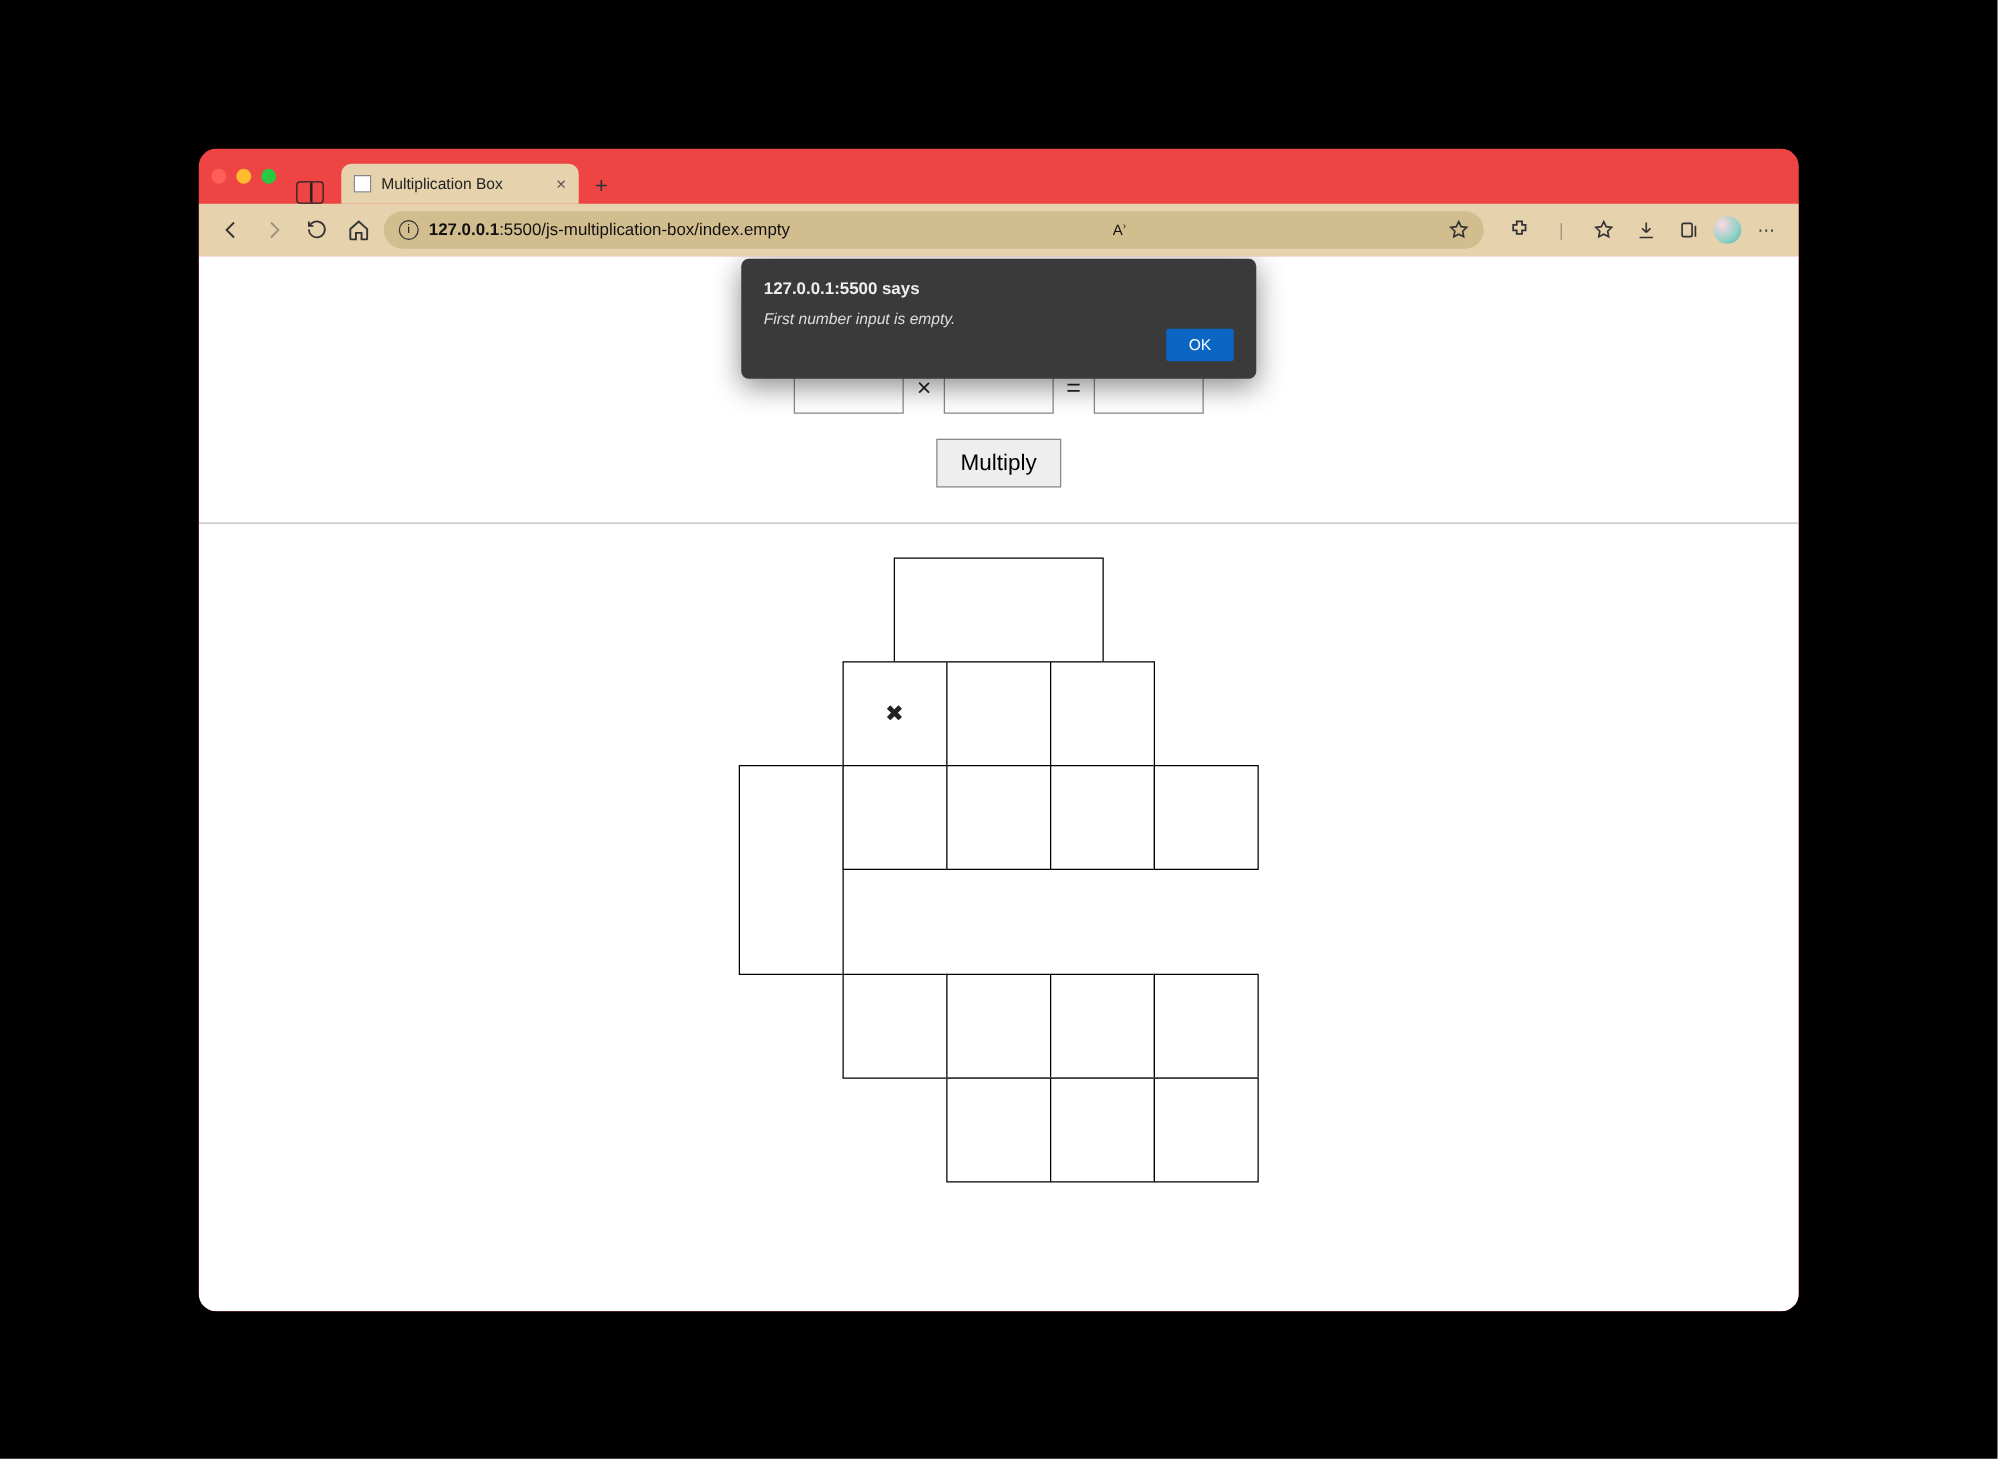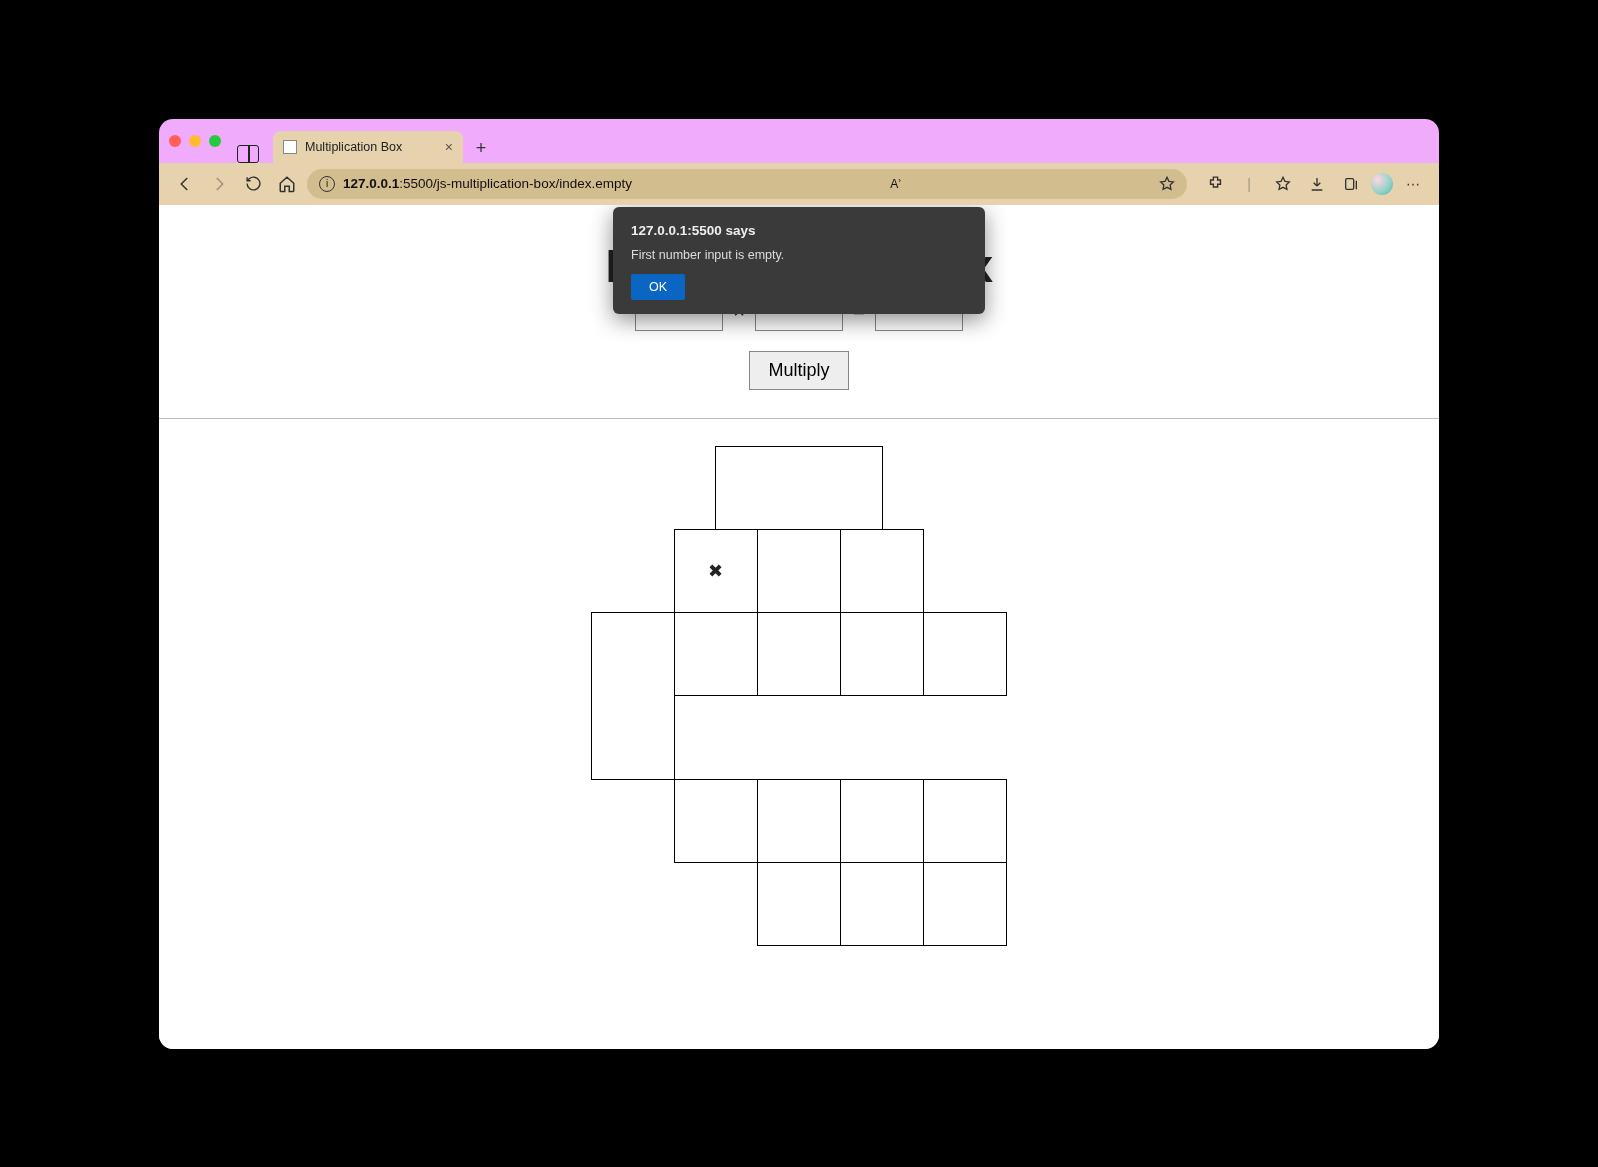--- a/index.html
+++ b/index.html
@@ -5,21 +5,21 @@
   * { box-sizing: border-box; }
   html, body { margin:0; padding:0; height:100%; }
   body {
     background:#000;
     font-family: -apple-system, BlinkMacSystemFont, "Segoe UI", Arial, sans-serif;
     display:flex; align-items:center; justify-content:center;
   }
   .desktop { width:1280px; height:930px; position:relative; }
   .window {
     position:absolute; inset:0;
-    background:#f0abfc;
+    background:#ef4444;
     border-radius:14px;
     overflow:hidden;
     box-shadow:0 0 0 1px rgba(0,0,0,0.2);
   }
   
   .tabstrip {
     height:44px; display:flex; align-items:flex-end; padding:0 10px;
     gap:4px;
   }
   .traffic { display:flex; gap:8px; align-items:center; height:100%; margin-right:12px; }
@@ -67,28 +67,28 @@
   .multbtn{font-size:18px;padding:8px 18px;border:1px solid #888;background:#eee;cursor:pointer;}
   hr.rule{border:none;border-top:1px solid #bbb;margin:28px 0;}
   .grid{display:flex;flex-direction:column;align-items:center;margin-top:6px;}
   .grow{display:flex;}
   .cell{width:84px;height:84px;border:1px solid #000;margin:-1px 0 0 -1px;background:#fff;display:flex;align-items:center;justify-content:center;font-size:18px;}
   .cell.wide{width:168px;}
   .cell.tall{height:168px;}
   
   .alert {
     position:absolute; top:2px; left:50%; transform:translateX(-50%);
-    width:372px; background:#3a3a3a; color:#eee;
+    width:412px; background:#3a3a3a; color:#eee;
     border-radius:6px; padding:16px 18px 14px;
     box-shadow:0 6px 22px rgba(0,0,0,.45);
     z-index:50; font-size:13px;
   }
   .alert .at{font-weight:600;margin-bottom:10px;font-size:13.5px;}
-  .alert .am{font-size:12.5px;color:#ddd;}
-  .alert .ab{display:flex;margin-top:12px;}
+  .alert .am{font-size:12.5px;color:#ddd;font-style:italic;}
+  .alert .ab{display:flex;justify-content:flex-end;margin-top:1px;}
   .alert button{background:#0a66c2;color:#fff;border:none;padding:6px 18px;font-size:12.5px;border-radius:2px;cursor:pointer;}
   svg{display:block}
 </style>
 </head>
 <body>
 
 <div class="desktop">
   <div class="window">
 
     <div class="tabstrip">

